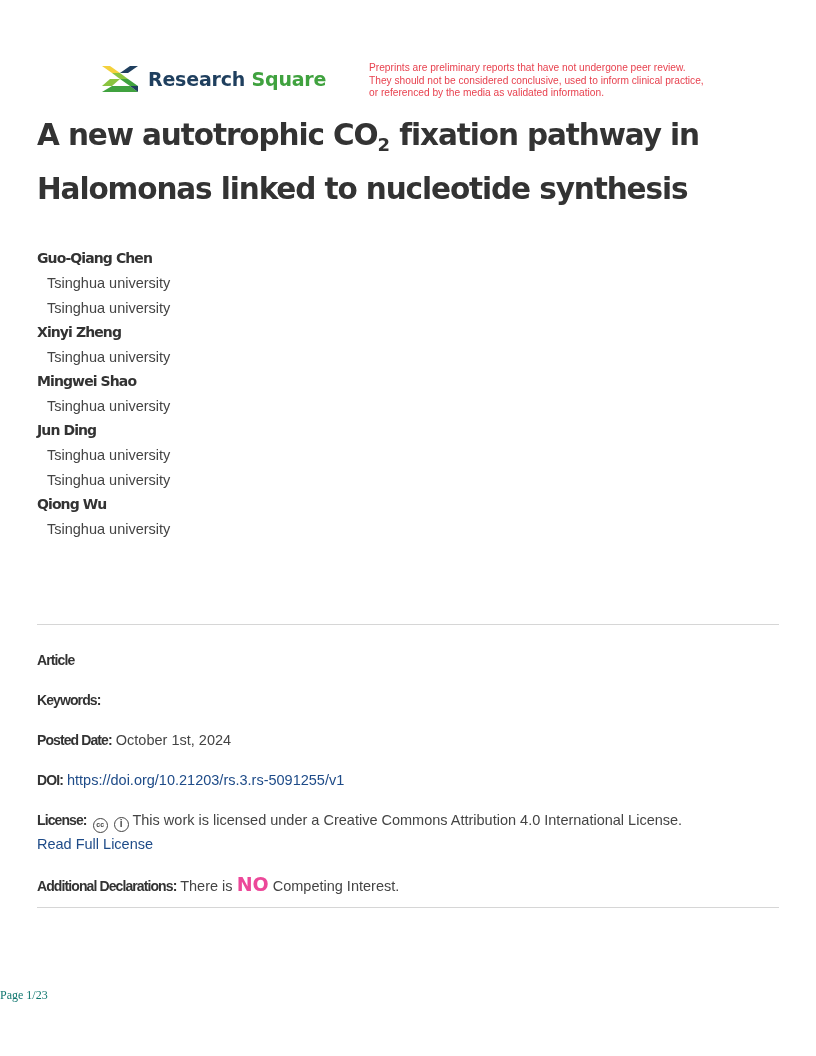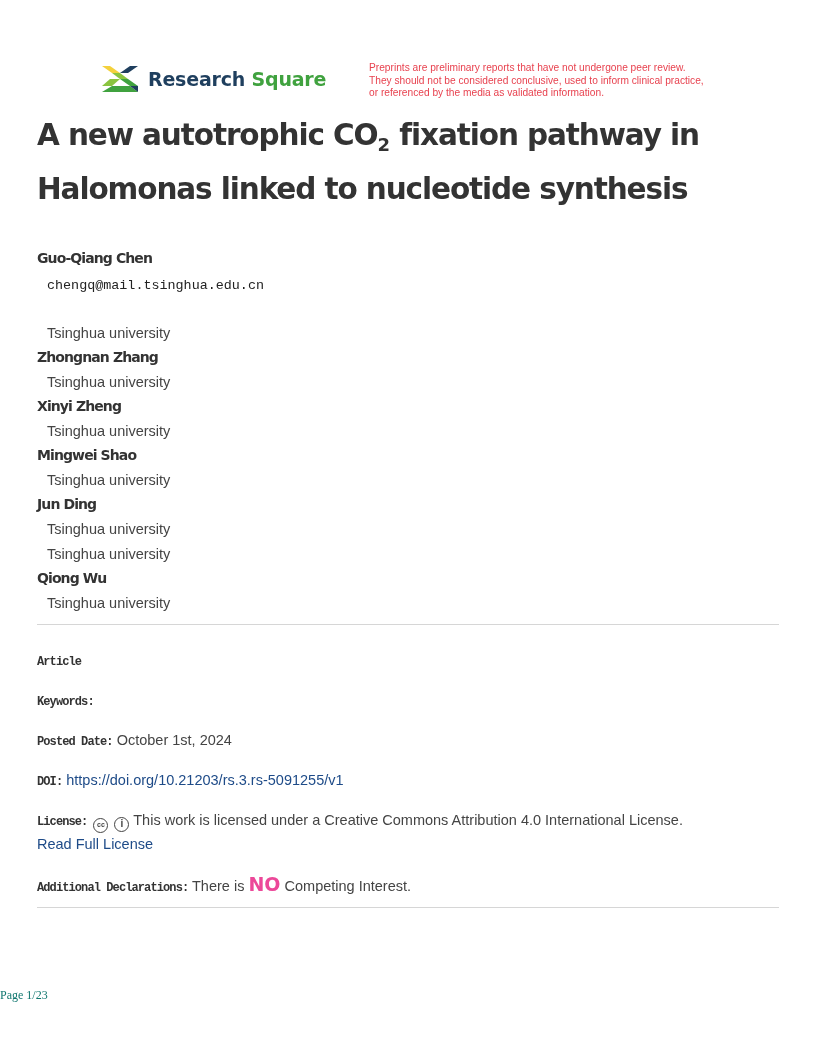--- a/index.html
+++ b/index.html
@@ -19,21 +19,21 @@
     .title sub { font-size: 18px; vertical-align: -6px; letter-spacing: 0; }
 
     .authors { position: absolute; left: 37px; top: 216px; margin-top: 32px; }
     .author-name { font-family: "DejaVu Sans", sans-serif; font-weight: bold; font-size: 14px; letter-spacing: -0.9px; color: #333; height: 24px; line-height: 20px; }
     .author-email { font-family: "Liberation Mono", monospace; font-size: 13.4px; color: #222; margin-left: 10px; height: 50px; line-height: 24px; padding-top: 2px; }
     .author-aff { font-size: 14.5px; color: #444; margin-left: 10px; height: 25px; line-height: 22px; }
 
     .rule { position: absolute; left: 37px; width: 742px; height: 1px; background: #d6d6d6; }
 
     .meta-row { position: absolute; left: 37px; font-size: 14.5px; color: #444; line-height: 20px; white-space: nowrap; }
-    .meta-label { font-family: Liberation Mono, monospace; font-weight: bold; font-size: 12px; letter-spacing: -0.9px; color: #333; }
+    .meta-label { font-family: Liberation Sans, sans-serif; font-weight: bold; font-size: 14px; letter-spacing: -0.9px; color: #333; }
     .link { color: #1e4b88; text-decoration: none; }
     .cc-icon { display: inline-block; width: 15px; height: 15px; border: 1.4px solid #444; border-radius: 50%; vertical-align: -2px; margin-left: 2px; font-size: 7px; font-weight: bold; line-height: 12px; text-align: center; color: #444; }
     .strong { font-family: "DejaVu Sans", sans-serif; font-weight: bold; font-size: 19px; color: #ec4899; }
 
     .page-footer { position: absolute; left: 0; width: 816px; top: 988px; text-align: left; font-family: "Liberation Serif", serif; font-size: 12px; color: #0f766e; }
   </style>
 </head>
 <body>
 
 <div class="header">
@@ -57,25 +57,23 @@
 </div>
 
 <h1 class="title">
   <span>A new autotrophic CO</span><sub>2</sub><span> fixation pathway in</span><br>
   <span>Halomonas linked to nucleotide synthesis</span>
 </h1>
 
 <div class="authors">
   <div>
     <div class="author-name">Guo-Qiang Chen</div>
-    <div class="author-email">chengq@mail.tsinghua.edu.cn</div>
     <div class="author-aff">Tsinghua university</div>
   </div>
   <div>
-    <div class="author-name">Zhongnan Zhang</div>
     <div class="author-aff">Tsinghua university</div>
   </div>
   <div>
     <div class="author-name">Xinyi Zheng</div>
     <div class="author-aff">Tsinghua university</div>
   </div>
   <div>
     <div class="author-name">Mingwei Shao</div>
     <div class="author-aff">Tsinghua university</div>
   </div>

